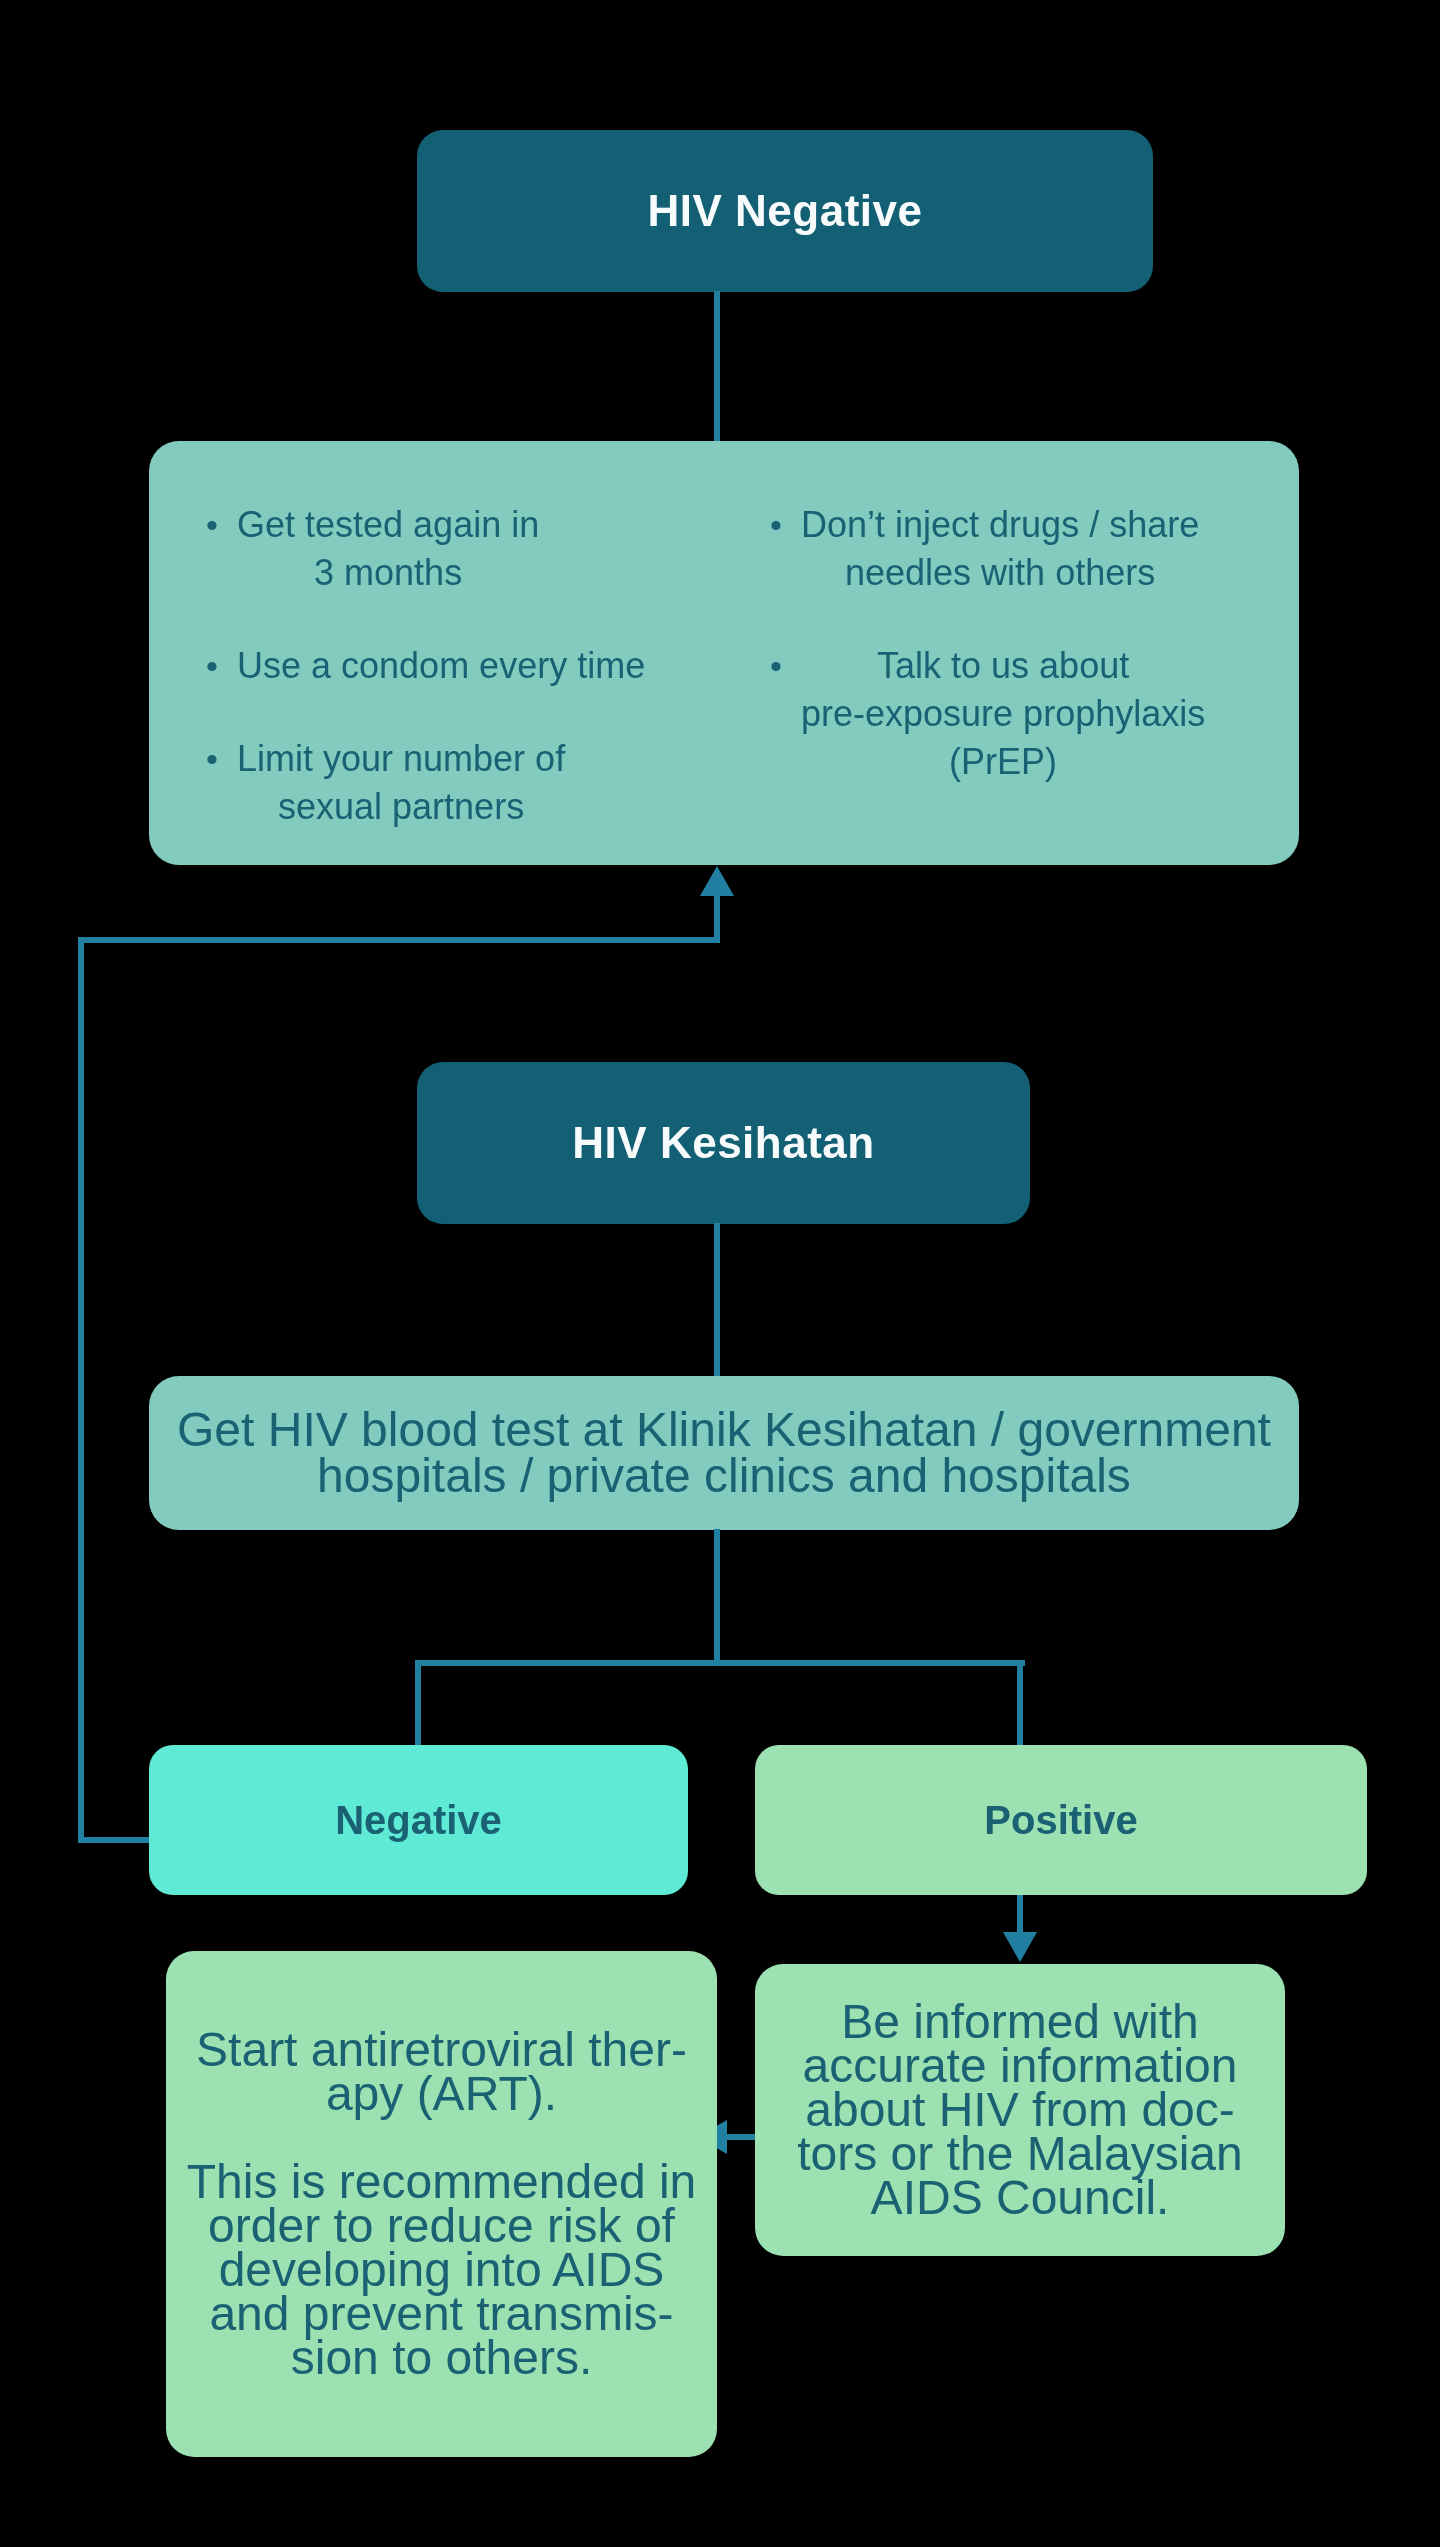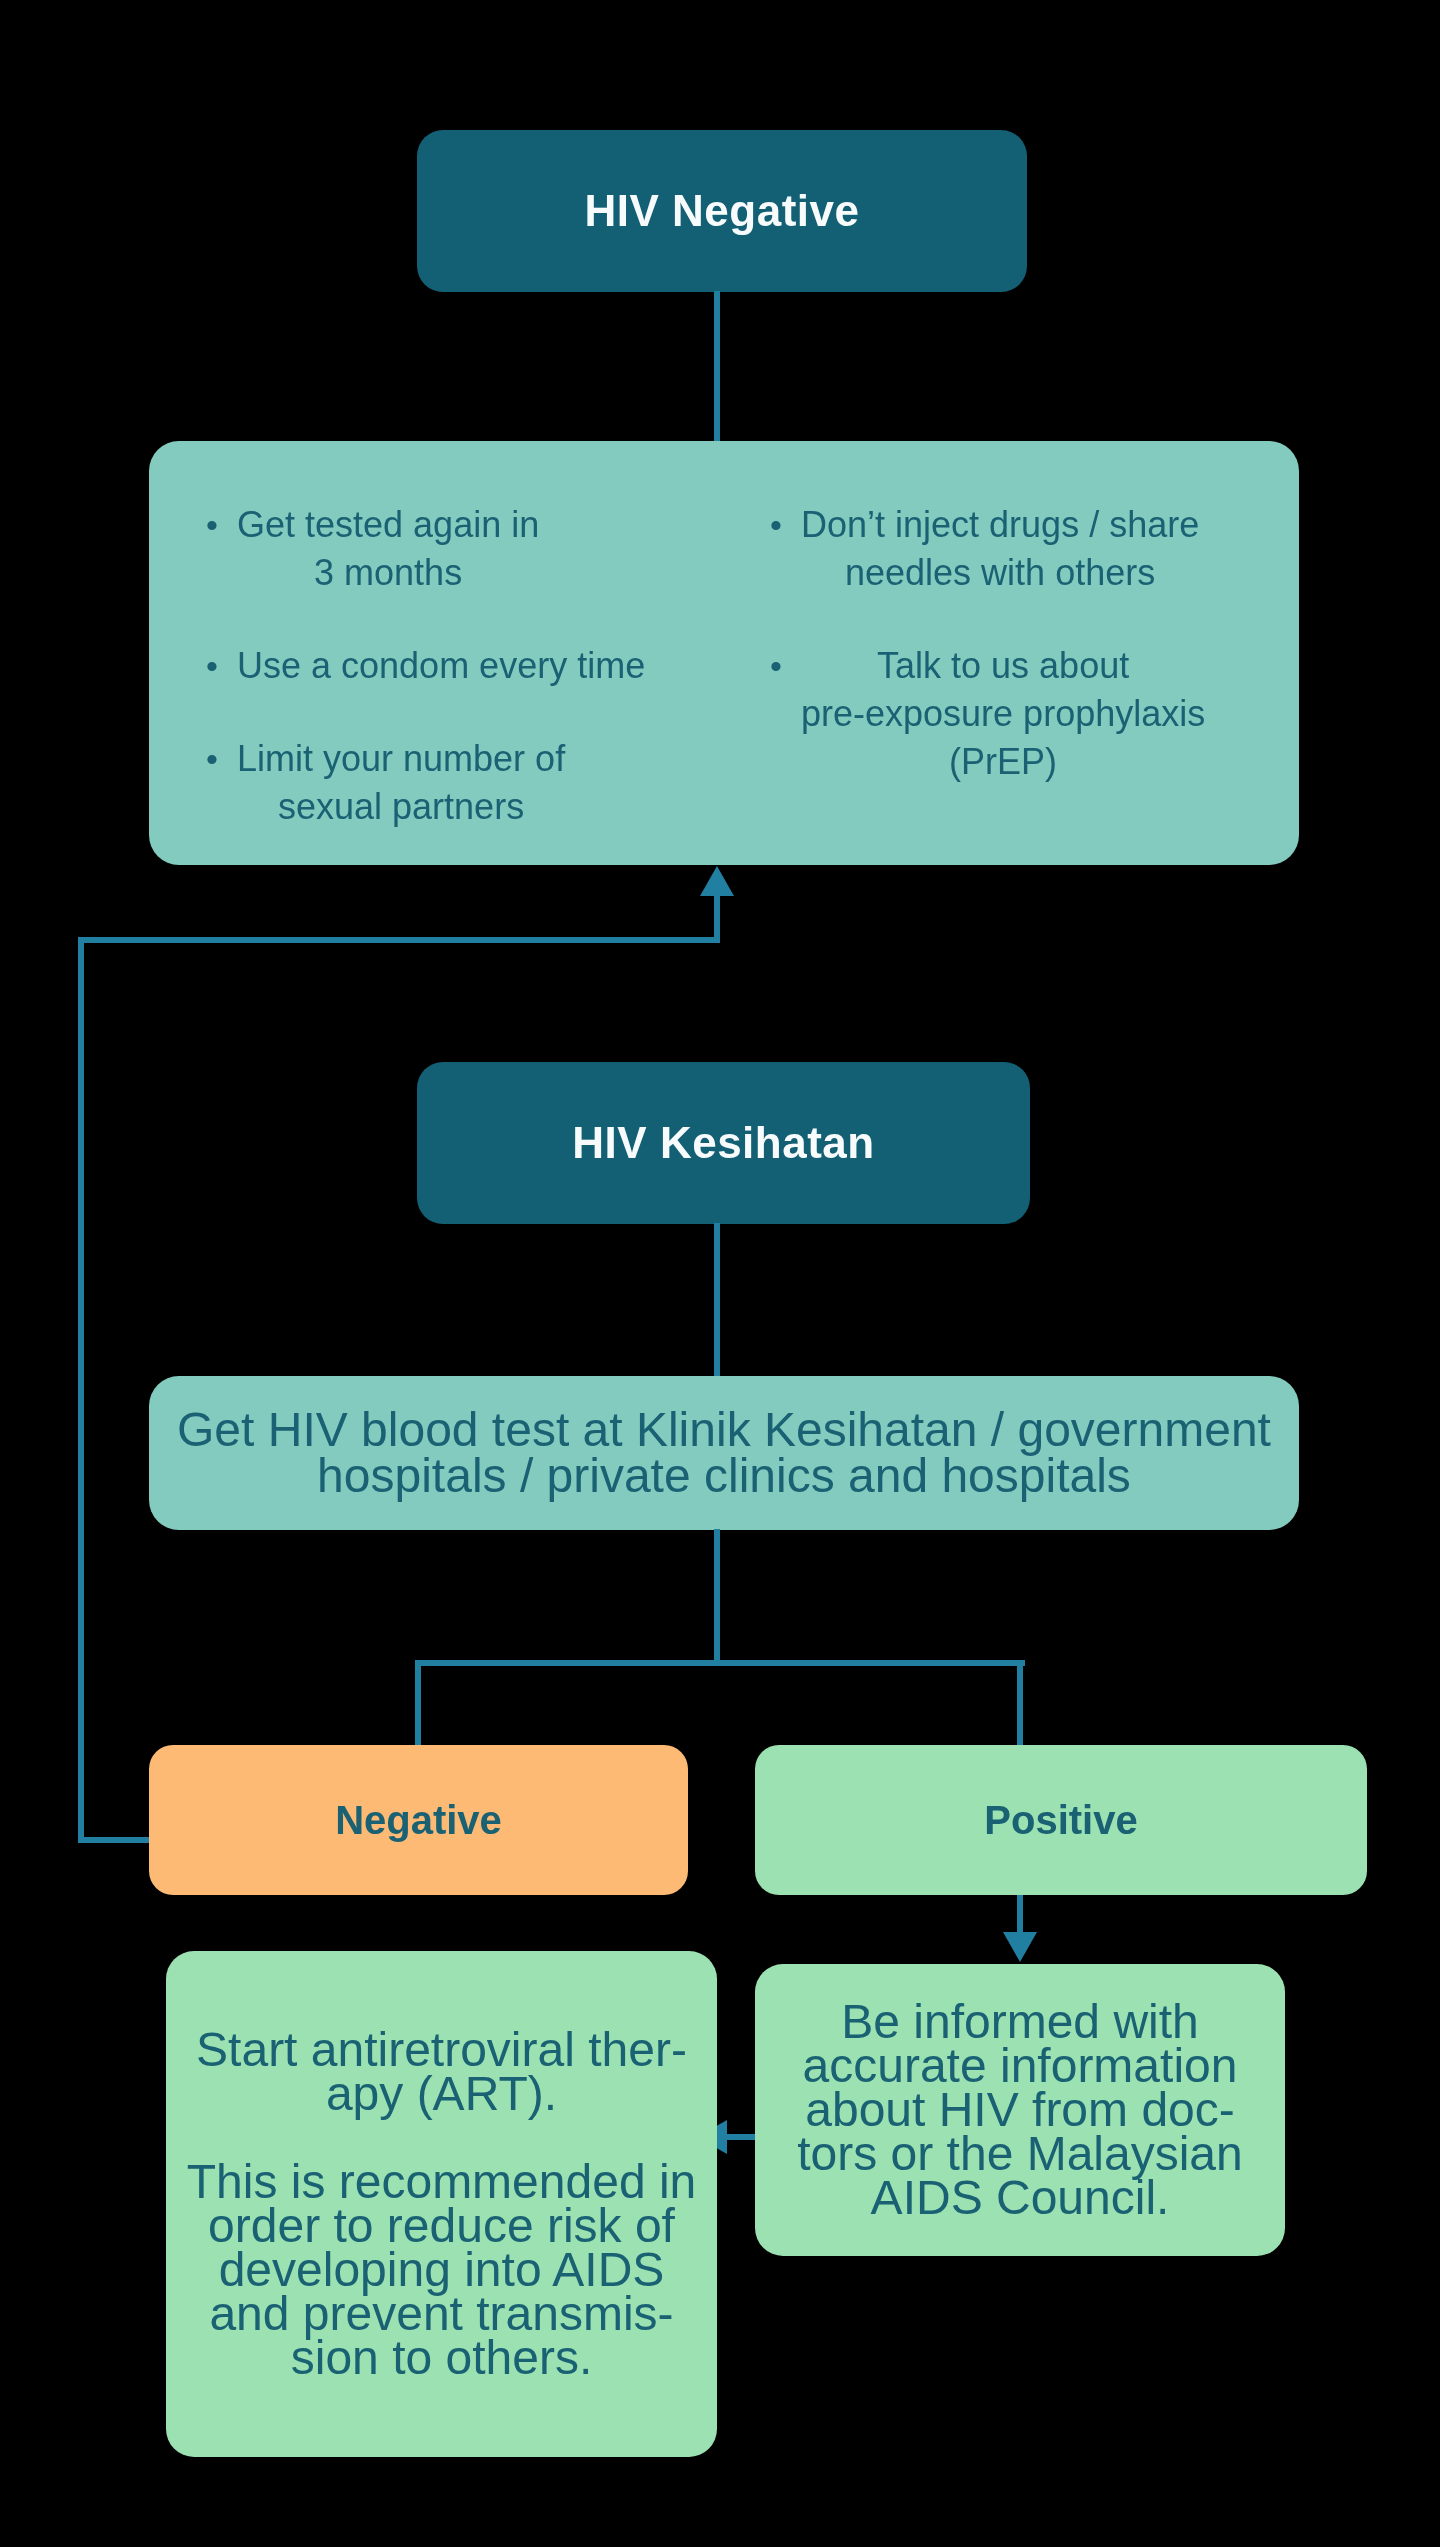--- a/index.html
+++ b/index.html
@@ -4,41 +4,41 @@
 <style>
   html,body{margin:0;padding:0;background:#000;}
   .stage{
     position:relative;width:1440px;height:2547px;background:#000000;
     font-family:"Liberation Sans","DejaVu Sans",sans-serif;overflow:hidden;
   }
   .box{position:absolute;box-sizing:border-box;display:flex;align-items:center;justify-content:center;text-align:center;}
   .dark{background:#135f74;border-radius:26px;}
   .dark .title{color:#f7fbfb;font-weight:bold;font-size:44px;letter-spacing:.5px;}
   .teal{background:#83cbbf;border-radius:30px;}
-  .cyan{background:#fdba74;border-radius:24px;}
+  .cyan{background:#5eead4;border-radius:24px;}
   .green{background:#9be1b1;border-radius:28px;}
   .result-label{color:#196173;font-weight:bold;font-size:40px;}
   .body-text{color:#196173;font-size:48px;line-height:46px;white-space:pre-line;}
   .advice-box{display:block;}
   .advice-col{position:absolute;top:60px;}
   .advice-item{display:flex;margin-bottom:45px;}
   .advice-item .dot{color:#196173;font-size:34px;line-height:48px;width:50px;flex:0 0 50px;}
   .advice-item .itext{color:#196173;font-size:36px;line-height:48px;white-space:pre-line;text-align:center;}
   .line{position:absolute;background:#217fa2;}
   .tri{position:absolute;width:0;height:0;}
   .tri-up{border-left:17px solid transparent;border-right:17px solid transparent;border-bottom:30px solid #217fa2;}
   .tri-down{border-left:17px solid transparent;border-right:17px solid transparent;border-top:30px solid #217fa2;}
   .tri-left{border-top:17px solid transparent;border-bottom:17px solid transparent;border-right:30px solid #217fa2;}
 </style>
 </head>
 <body>
 
 <div class="stage">
 
-  <div class="box dark" style="left:417px;top:130px;width:610px;height:162px;">
+  <div class="box dark" style="left:417px;top:130px;width:736px;height:162px;">
     <span class="title">HIV Negative</span>
   </div>
 
   <div class="line" style="left:714px;top:291px;width:6px;height:152px;"></div>
 
   <div class="box teal advice-box" style="left:149px;top:441px;width:1150px;height:424px;">
     <div class="advice-col" style="left:38px;width:545px;">
       <div class="advice-item">
         <span class="dot">•</span>
         <span class="itext">Get tested again in

